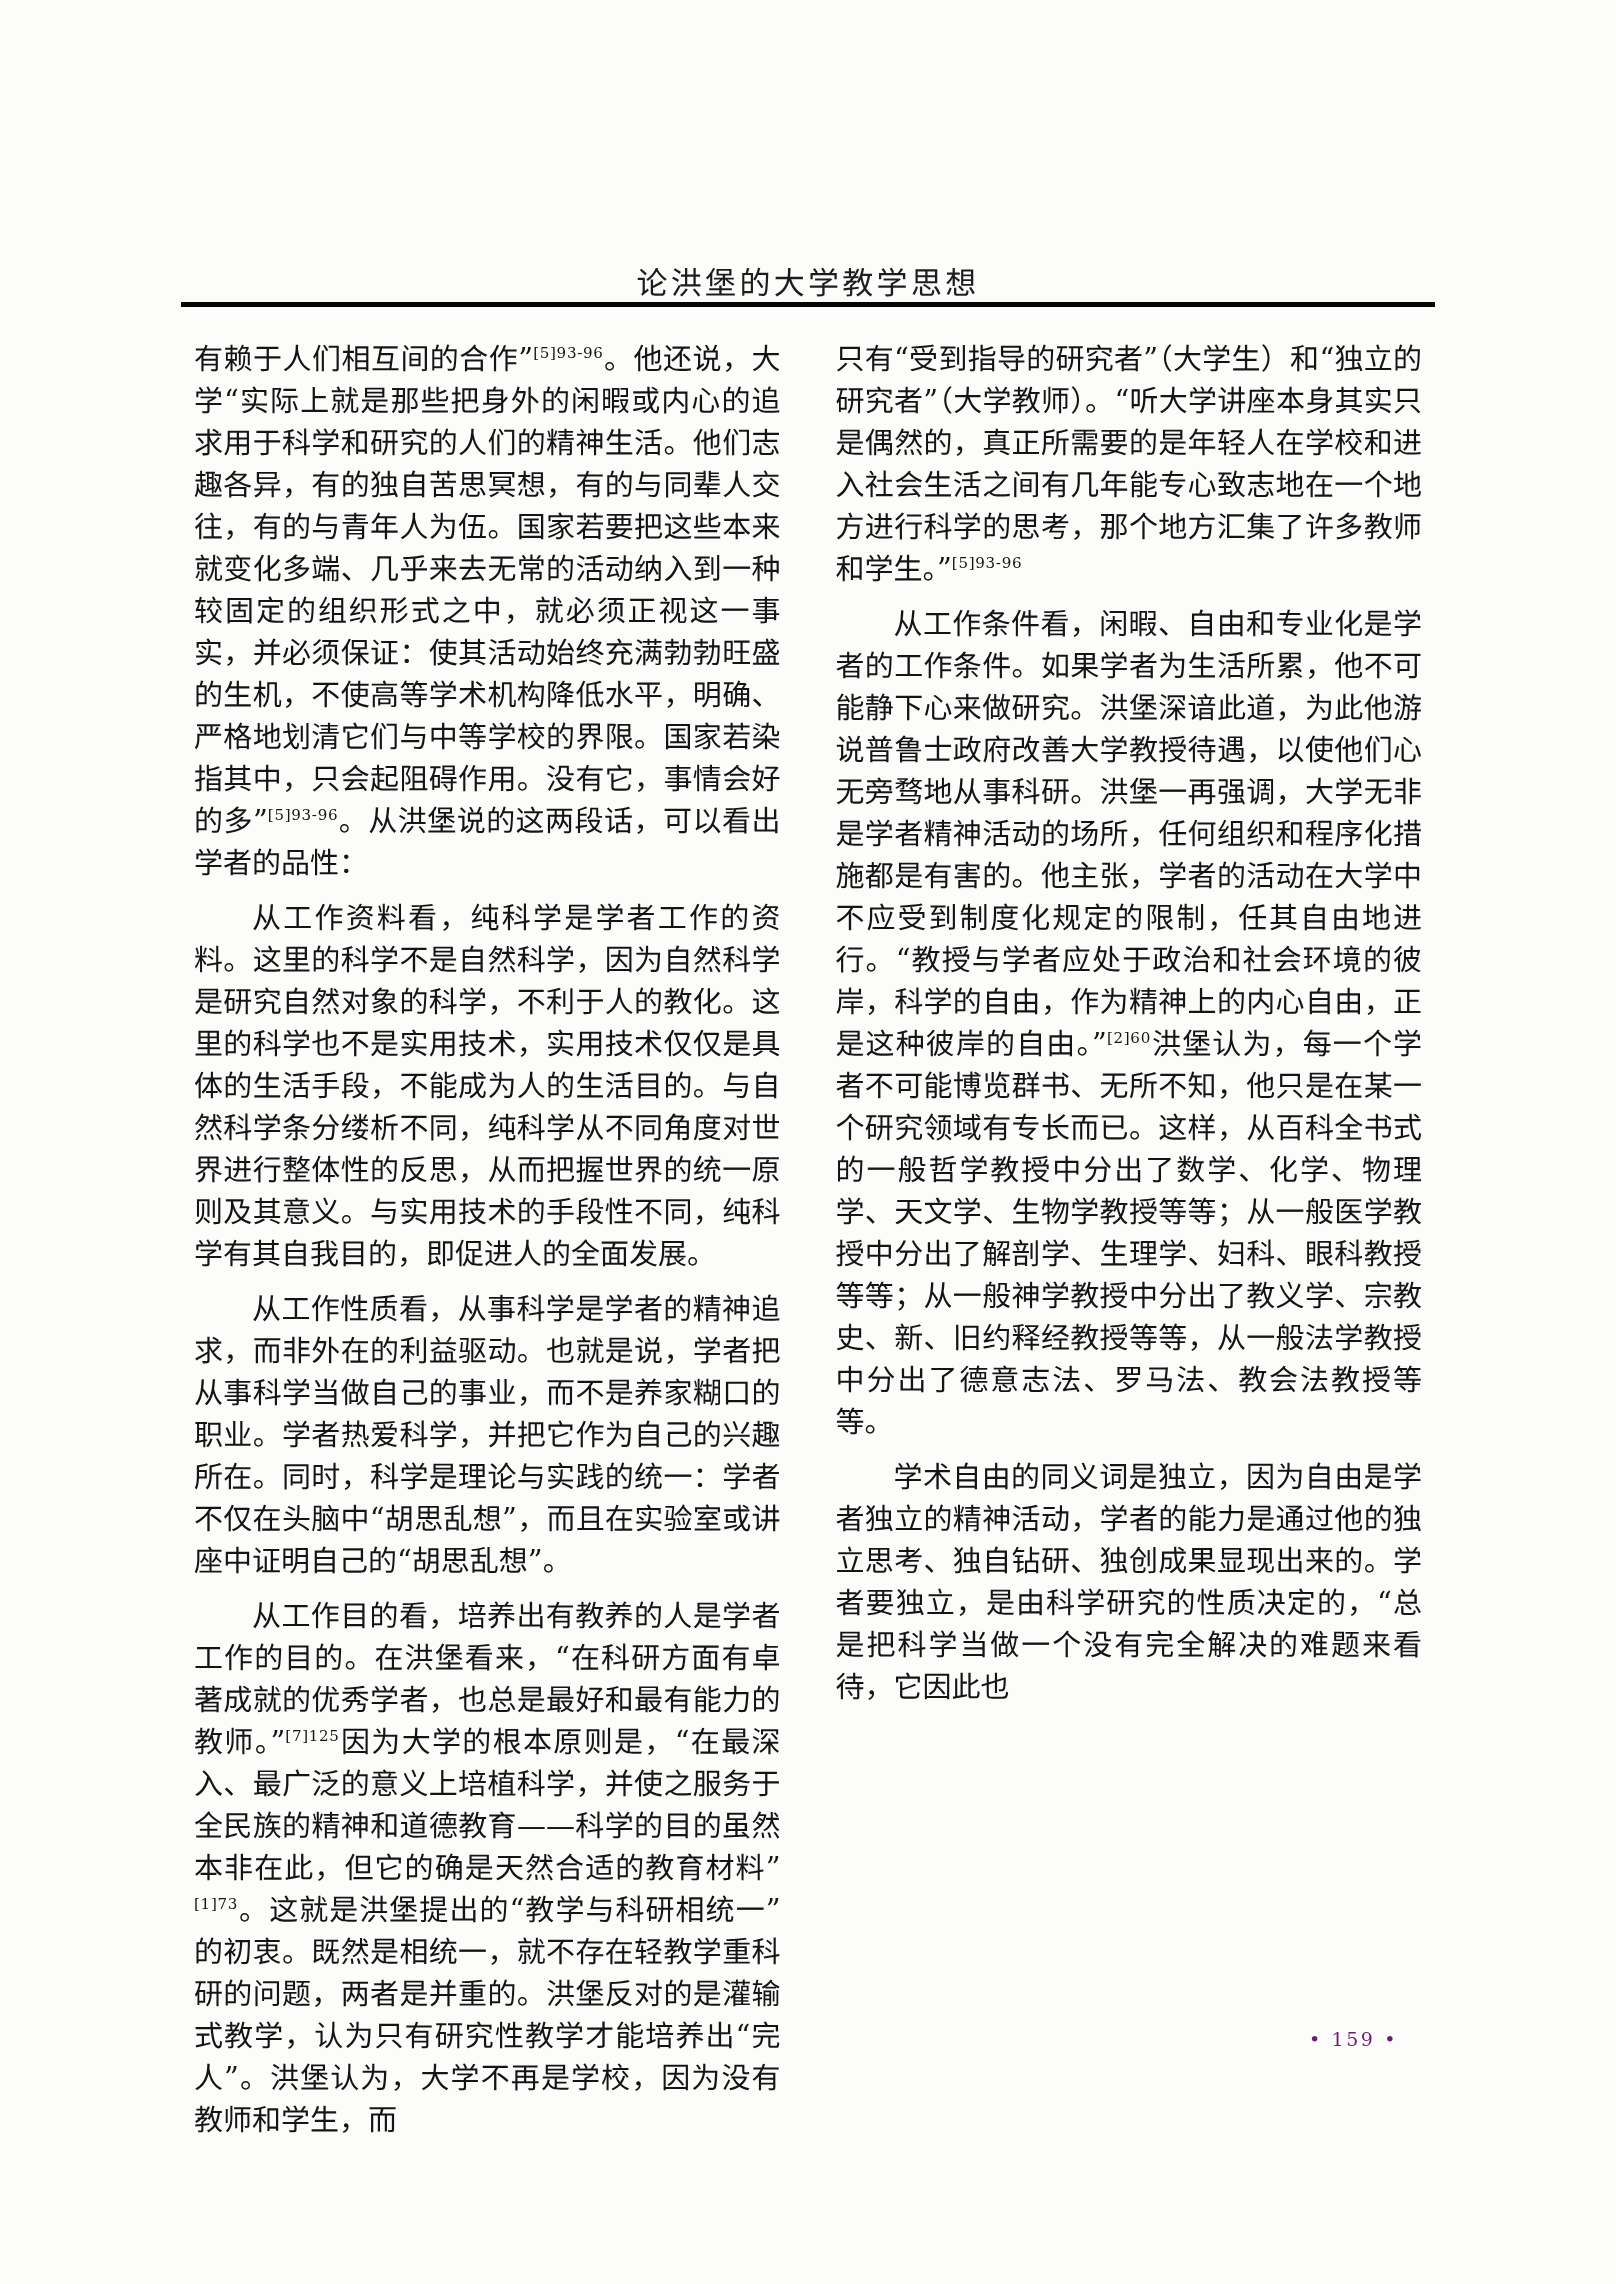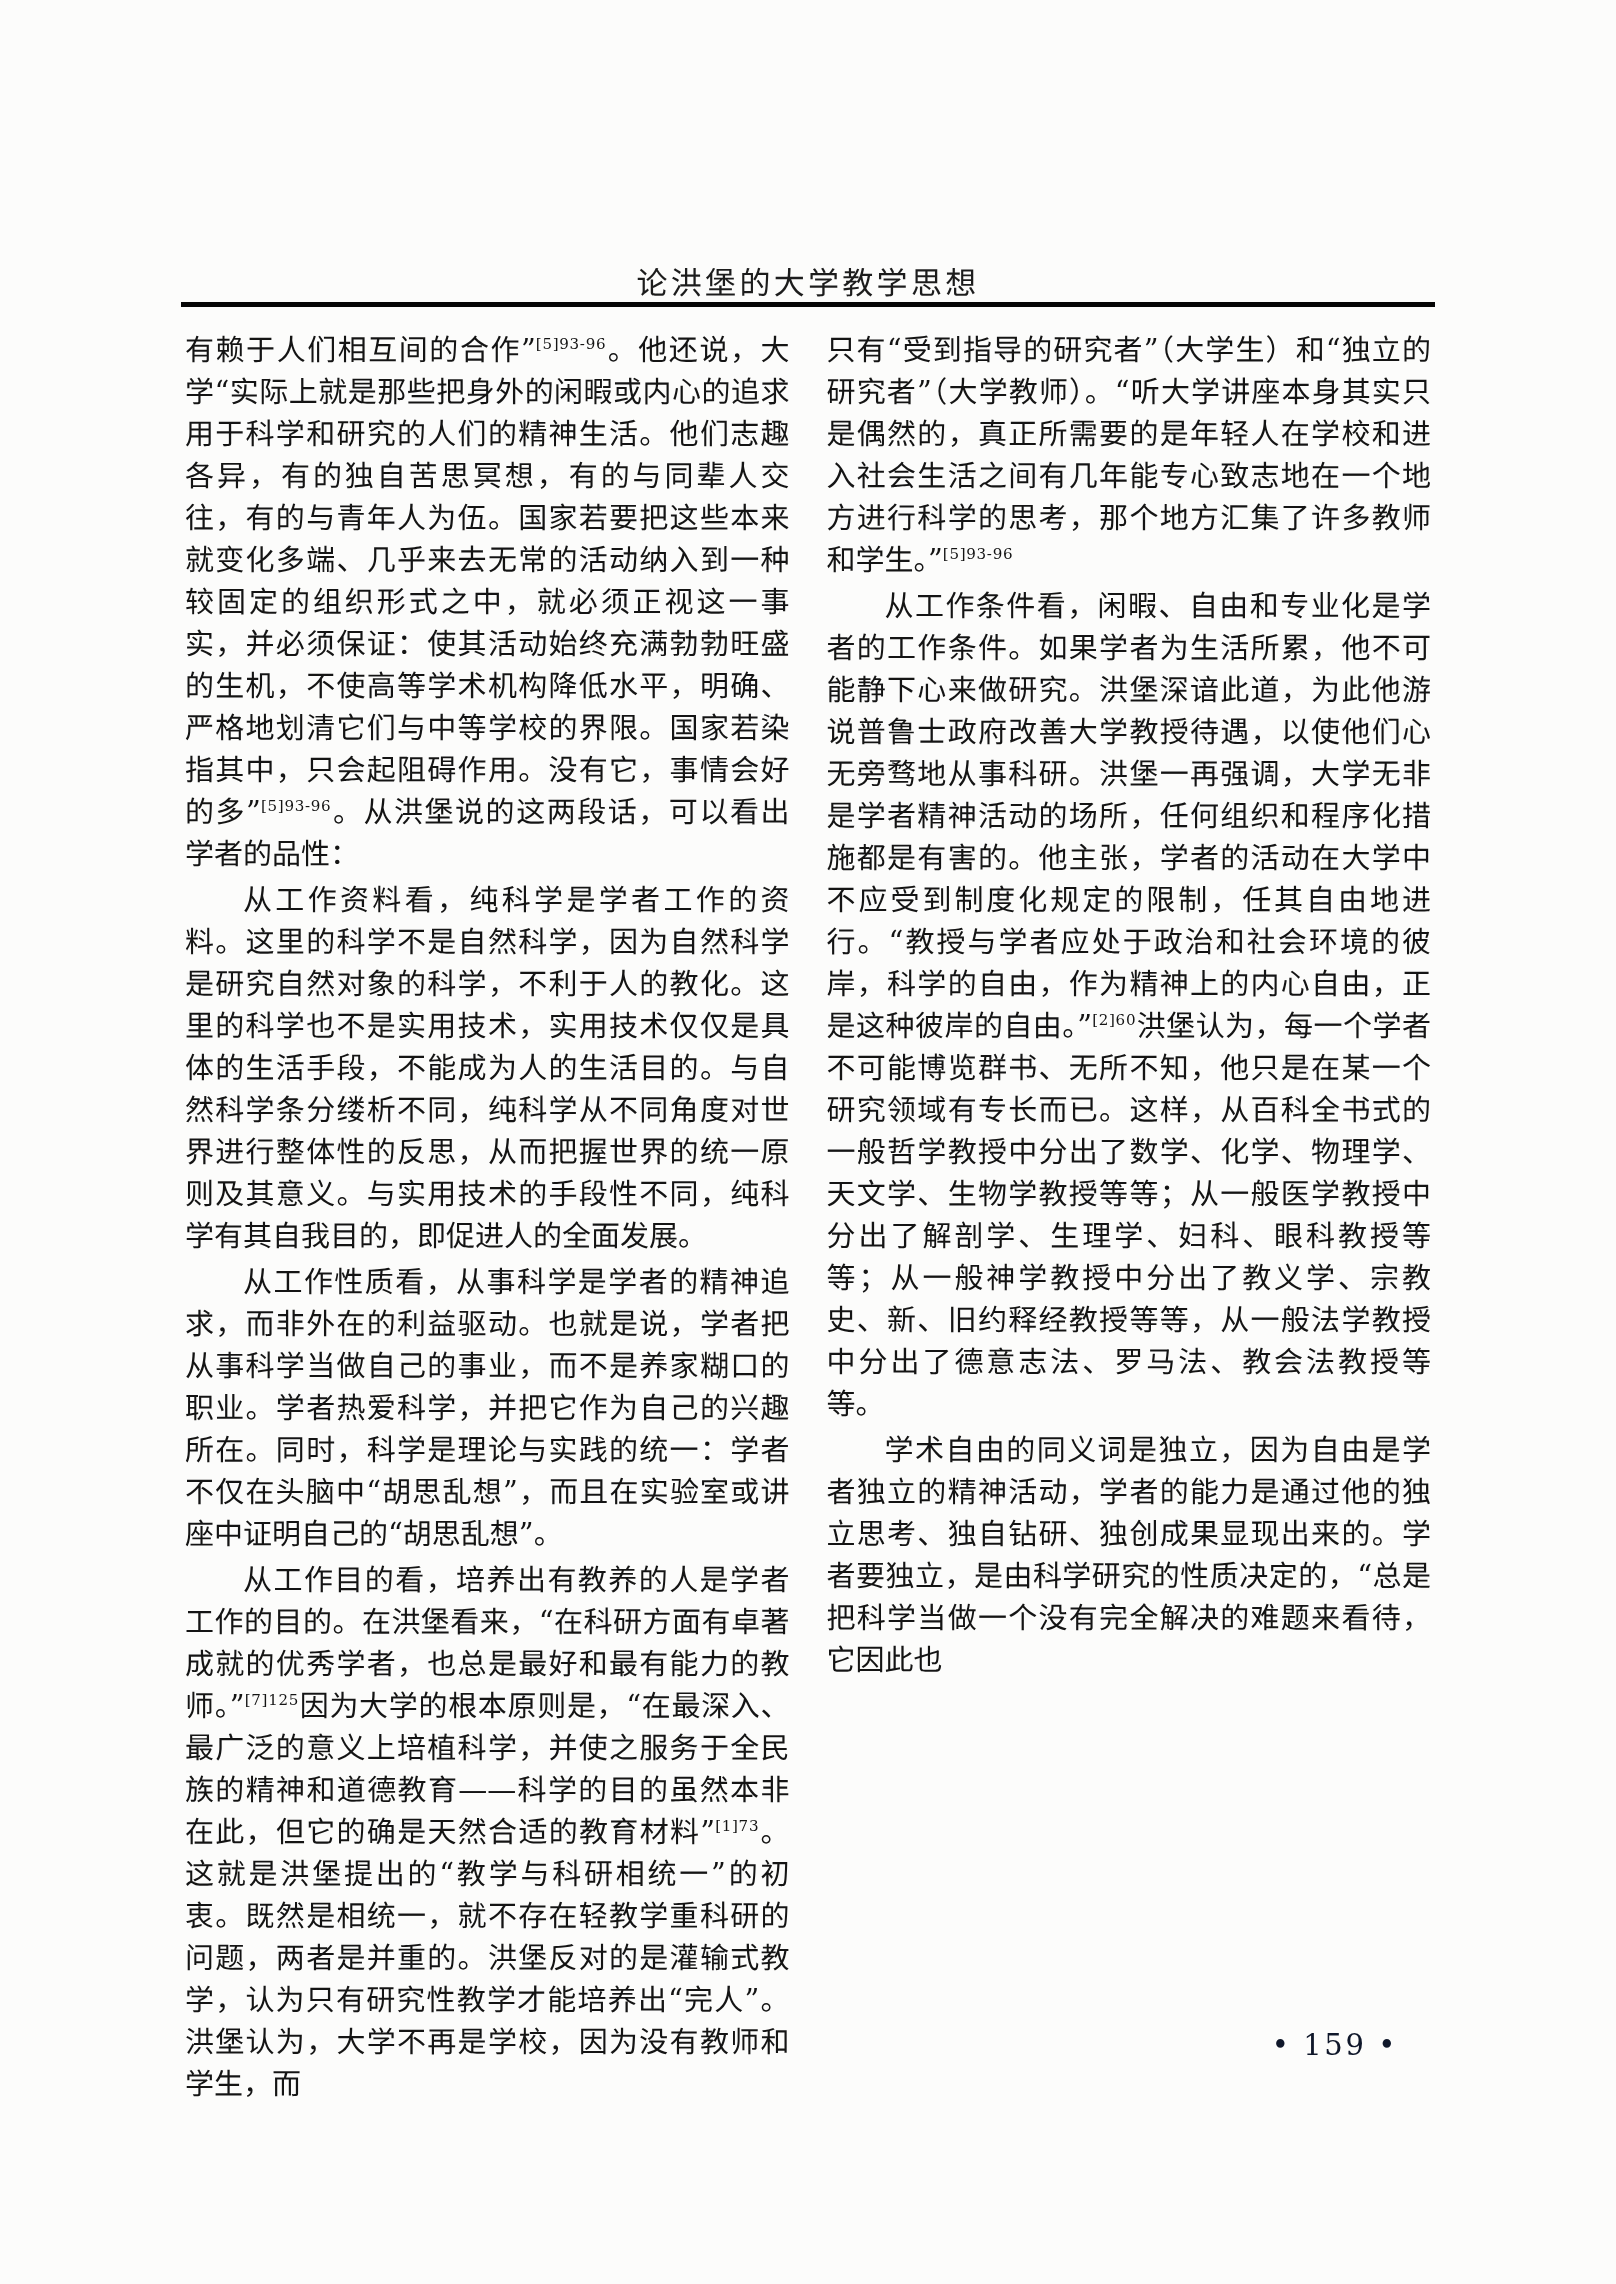--- a/index.html
+++ b/index.html
@@ -40,35 +40,35 @@
     gap: 29px;
   }
   .column {
     width: 613px;
     font-size: 29px;
     line-height: 42px;
     text-align: justify;
     text-justify: inter-ideograph;
     word-break: break-all;
   }
-  .para { margin: 4px; }
+  .para { margin: 13px; }
   .para.indent { text-indent: 2em; }
   .para sup {
     font-size: 0.52em;
     line-height: 0;
     vertical-align: super;
     letter-spacing: 0.7px;
   }
   .page-number {
     position: absolute;
     top: 2028px;
     right: 218px;
-    font-size: 29px;
+    font-size: 19px;
     letter-spacing: 2.6px;
-    color: #0f172a;
+    color: #701a75;
   }
 </style>
 </head>
 <body>
 
 <div class="page">
   <div class="header-title">论洪堡的大学教学思想</div>
   <div class="header-rule"></div>
   <div class="content">
     <div class="column">

